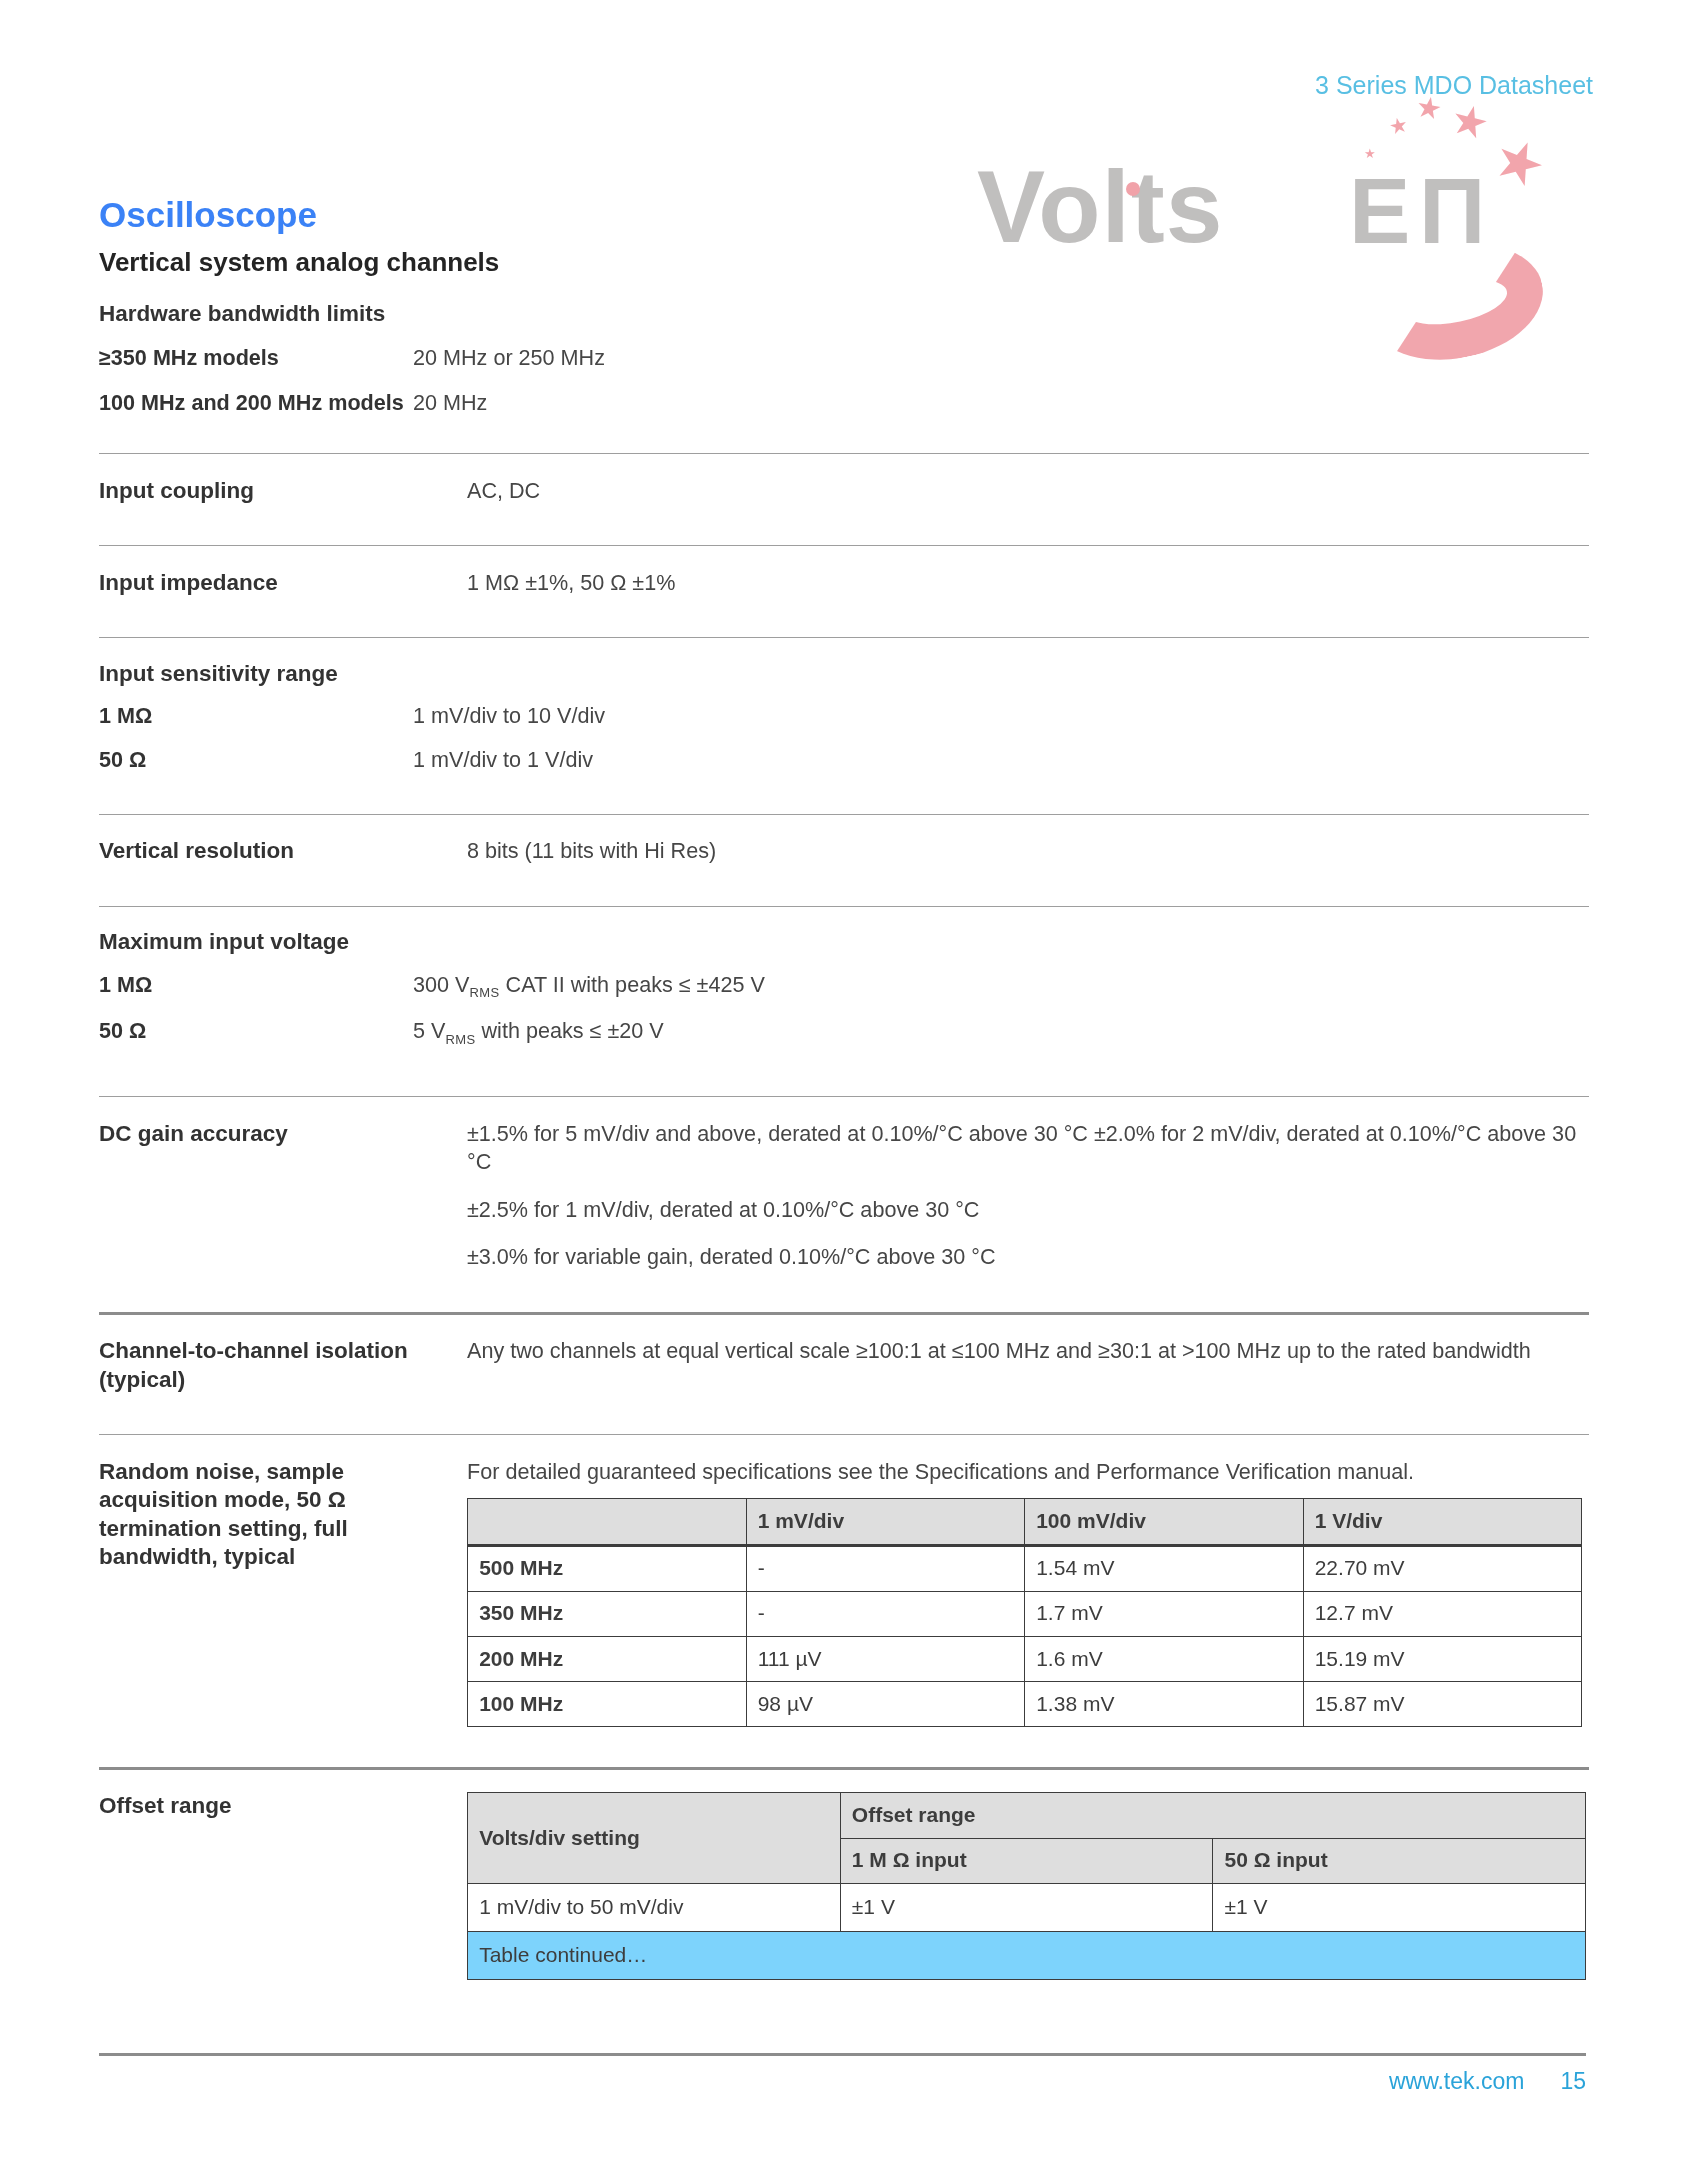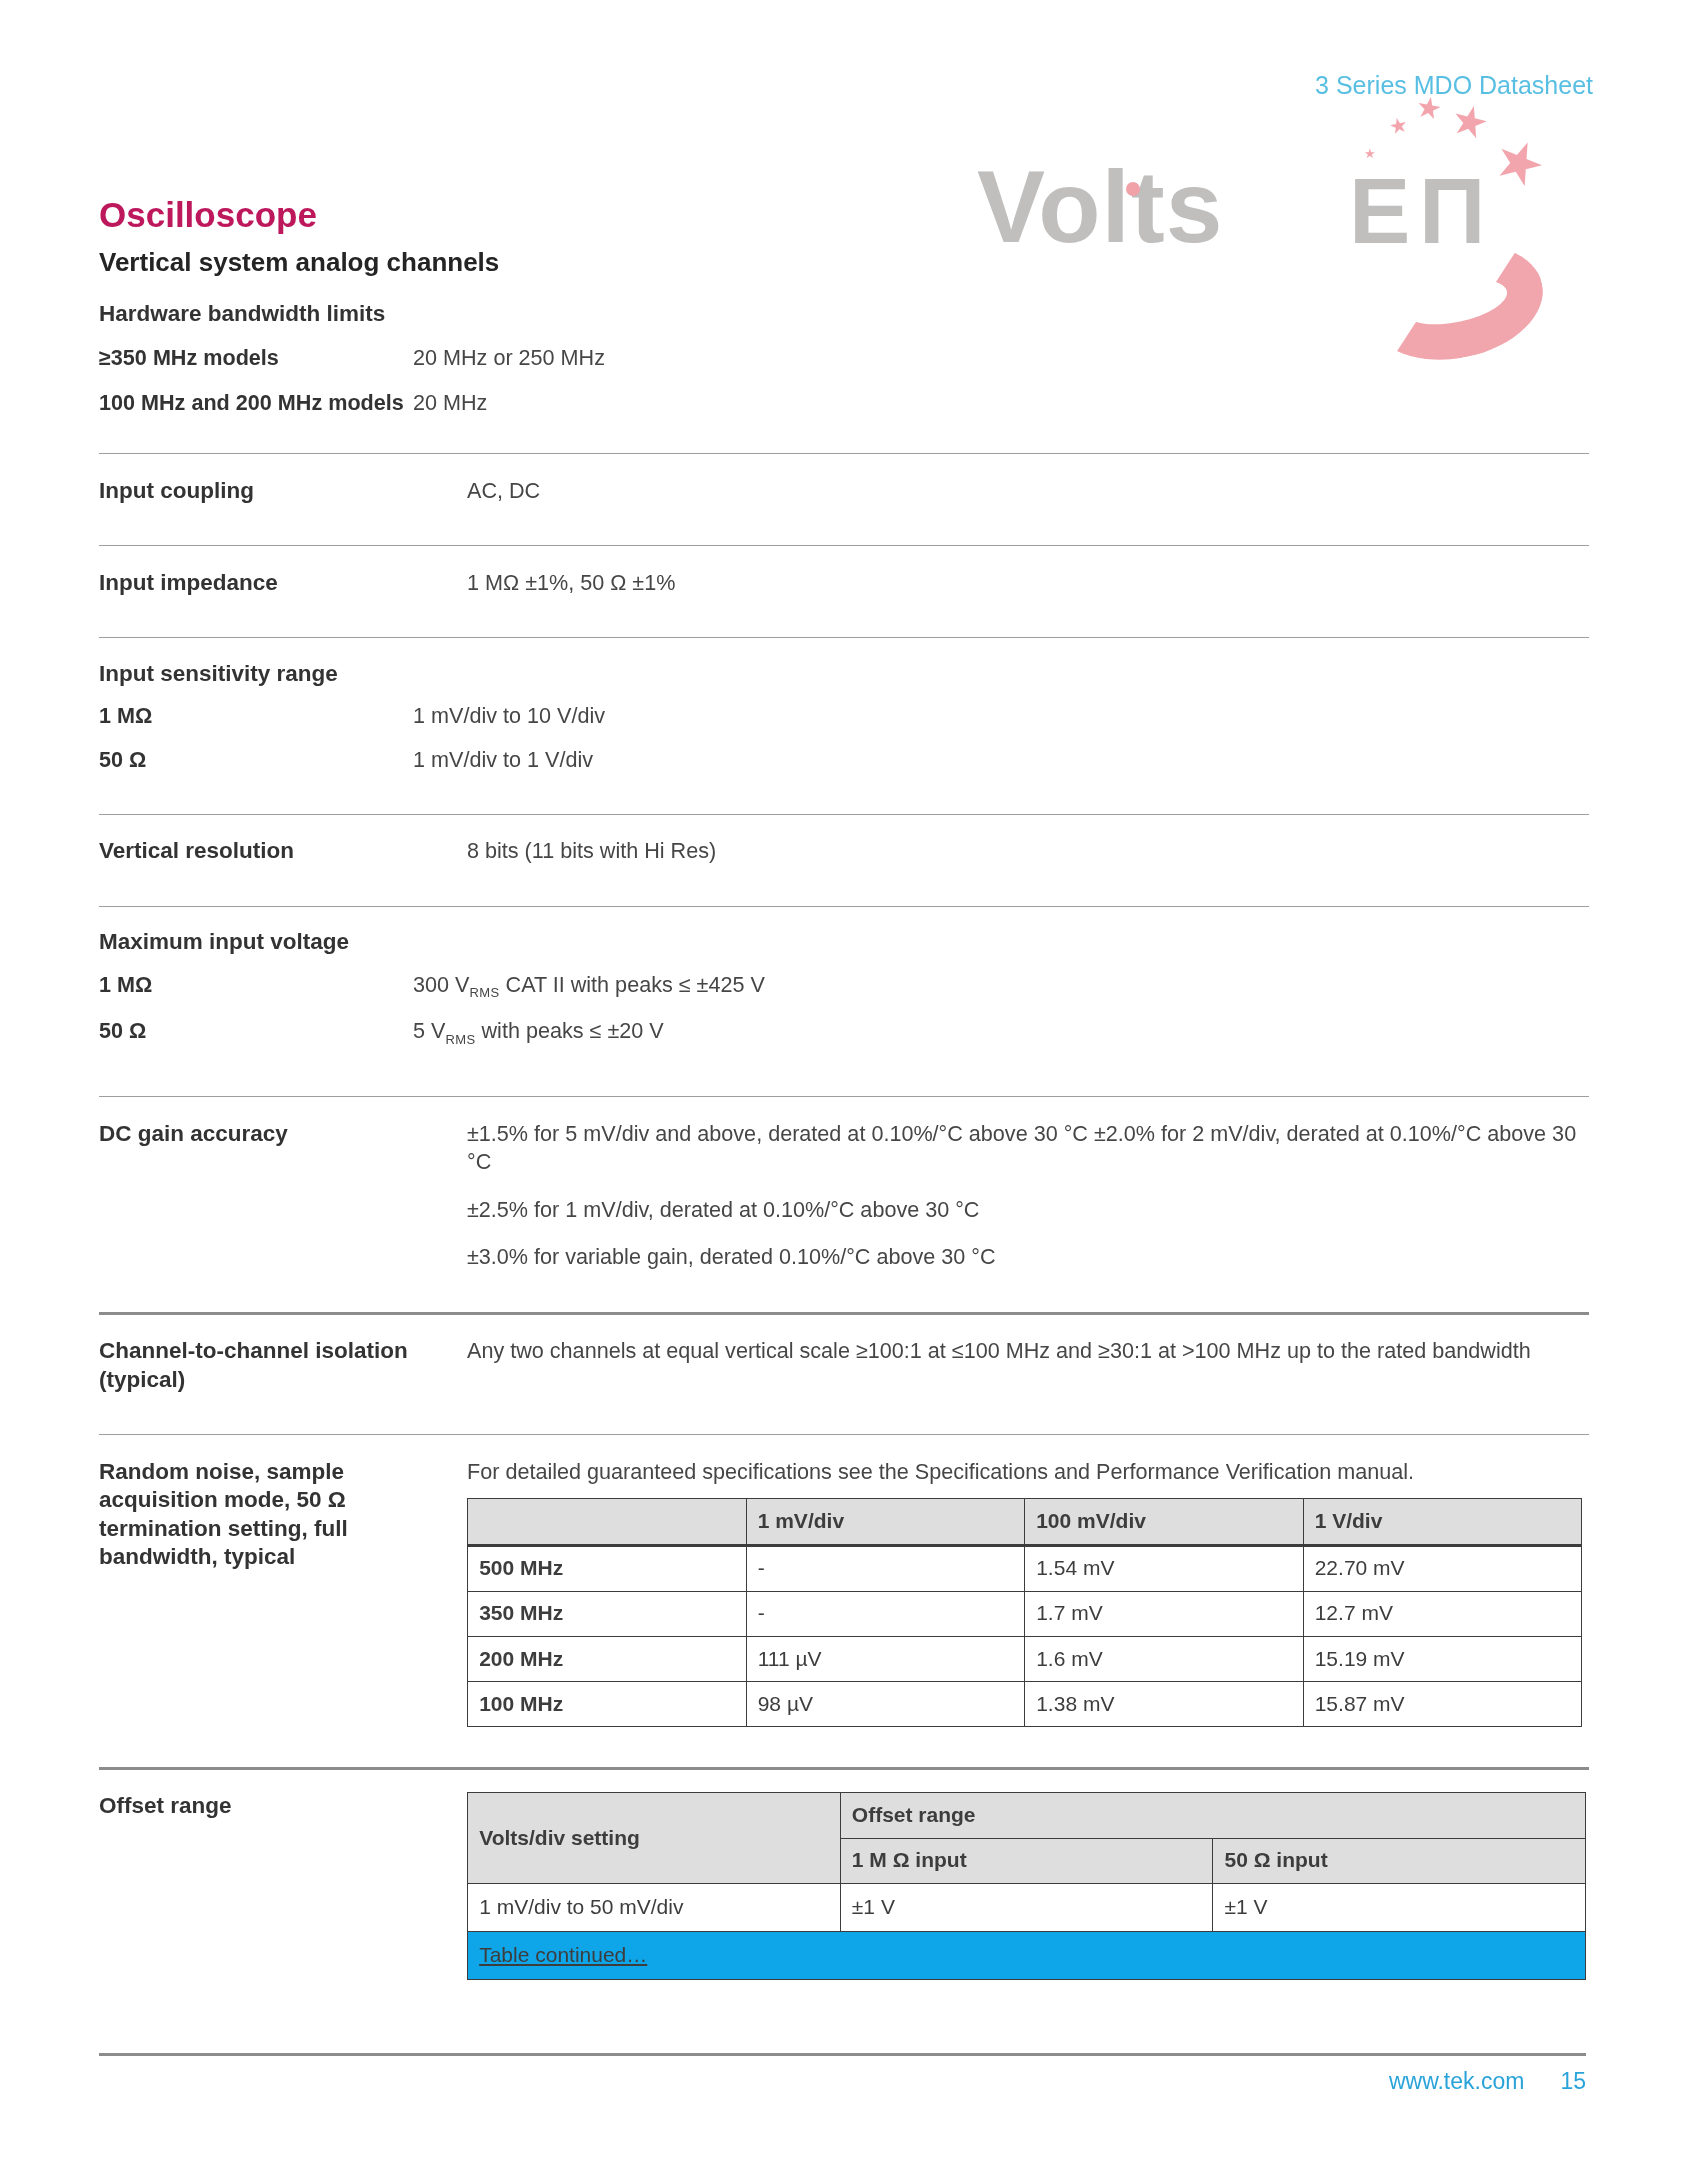--- a/index.html
+++ b/index.html
@@ -43,21 +43,21 @@
     width:176px; height:112px;
     border:36px solid transparent;
     border-bottom-color:#ee939c;
     border-right-color:#ee939c;
     border-radius:50%;
     transform:rotate(-12deg);
   }
 
   
   .content { position:absolute; left:99px; top:195px; width:1490px; z-index:3; }
-  h1.doc-title { font-size:35px; font-weight:700; color:#be185d; margin-bottom:12px; }
+  h1.doc-title { font-size:35px; font-weight:700; color:#3b82f6; margin-bottom:12px; }
   h2.doc-subtitle { font-size:26px; font-weight:700; color:#242424; margin-bottom:22.5px; }
 
   .grp-label { font-size:22.5px; font-weight:700; color:#333; }
   .spec-flex { display:flex; align-items:flex-start; }
   .lbl-col { width:368px; flex:0 0 368px; font-size:22.5px; font-weight:700; color:#333; line-height:28.5px; }
   .val-col { flex:1; font-size:21.6px; font-weight:400; color:#464646; line-height:28.5px; padding-right:8.6px; }
   .sub-row { display:flex; margin-top:15.6px; }
   .sub-lbl { width:314px; flex:0 0 314px; font-size:21.6px; font-weight:700; color:#333; line-height:28px; }
   .sub-val { flex:1; font-size:21.6px; color:#464646; line-height:28px; }
 
@@ -83,21 +83,21 @@
   table.noise col { width:25%; }
   table.noise th { border-bottom-width:3.5px; }
   table.noise td { height:43px; }
   table.noise td:first-child { font-weight:700; }
 
   table.offset { width:1119px; }
   table.offset col { width:33.33%; }
   table.offset td { height:48px; }
   .cont-row td {
     border:none; border-left:1.7px solid #3c3c3c; border-right:1.7px solid #3c3c3c;
-    font-weight:400; background:#0ea5e9; height:42px; vertical-align:top; padding-top:7px;text-decoration:underline;
+    font-weight:400; background:#7dd3fc; height:42px; vertical-align:top; padding-top:7px;
   }
 
   
   .footer {
     position:absolute; left:99px; top:2053px; width:1487px;
     border-top:3.5px solid #8c8c8c; padding-top:12px; z-index:3;
     display:flex; justify-content:flex-end; align-items:baseline; gap:36px;
     font-size:23px; color:#2aa3d9;
   }
   .footer a { color:#2aa3d9; text-decoration:none; }

